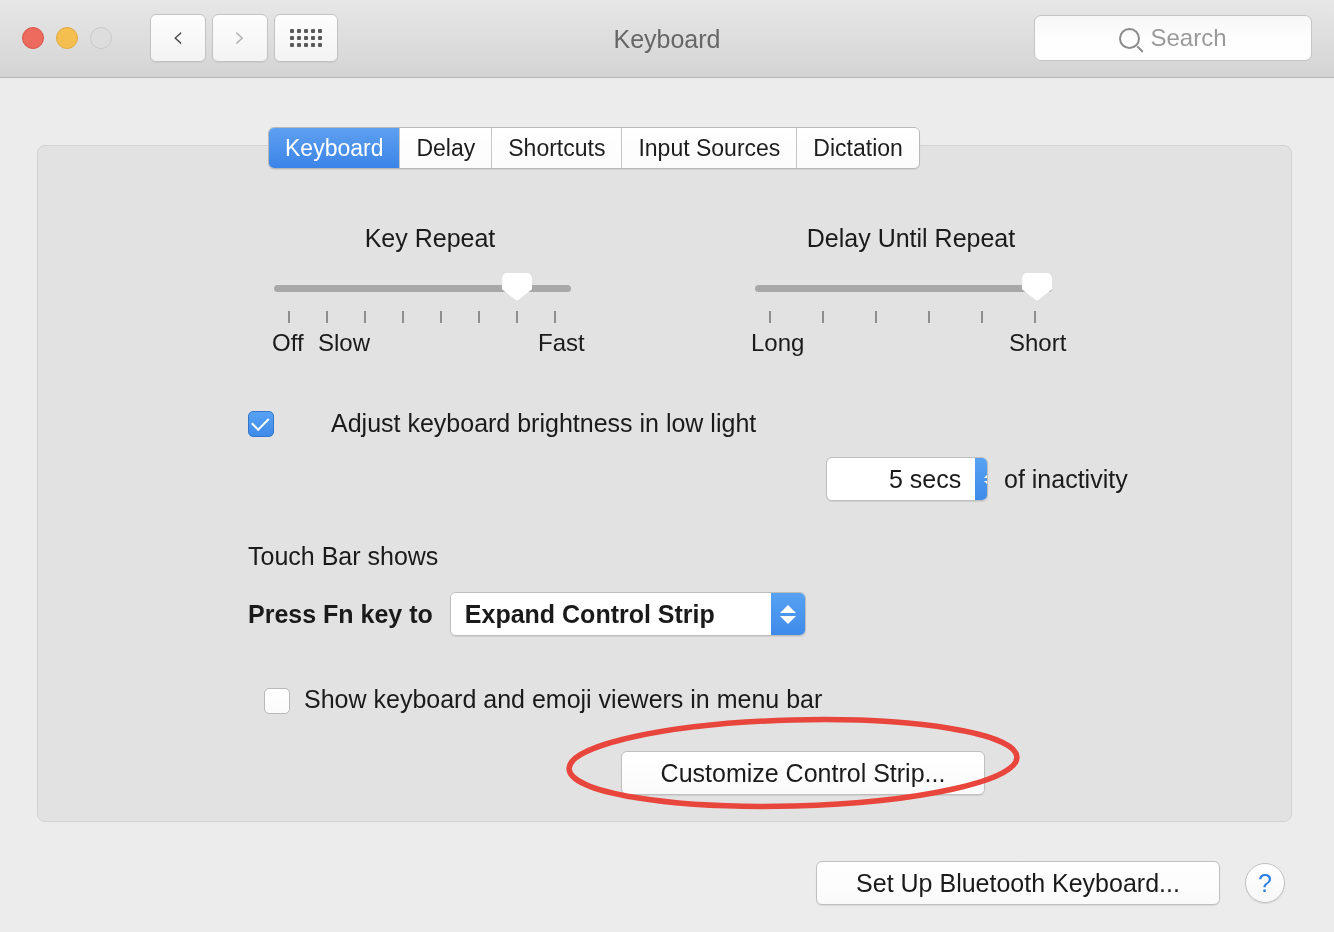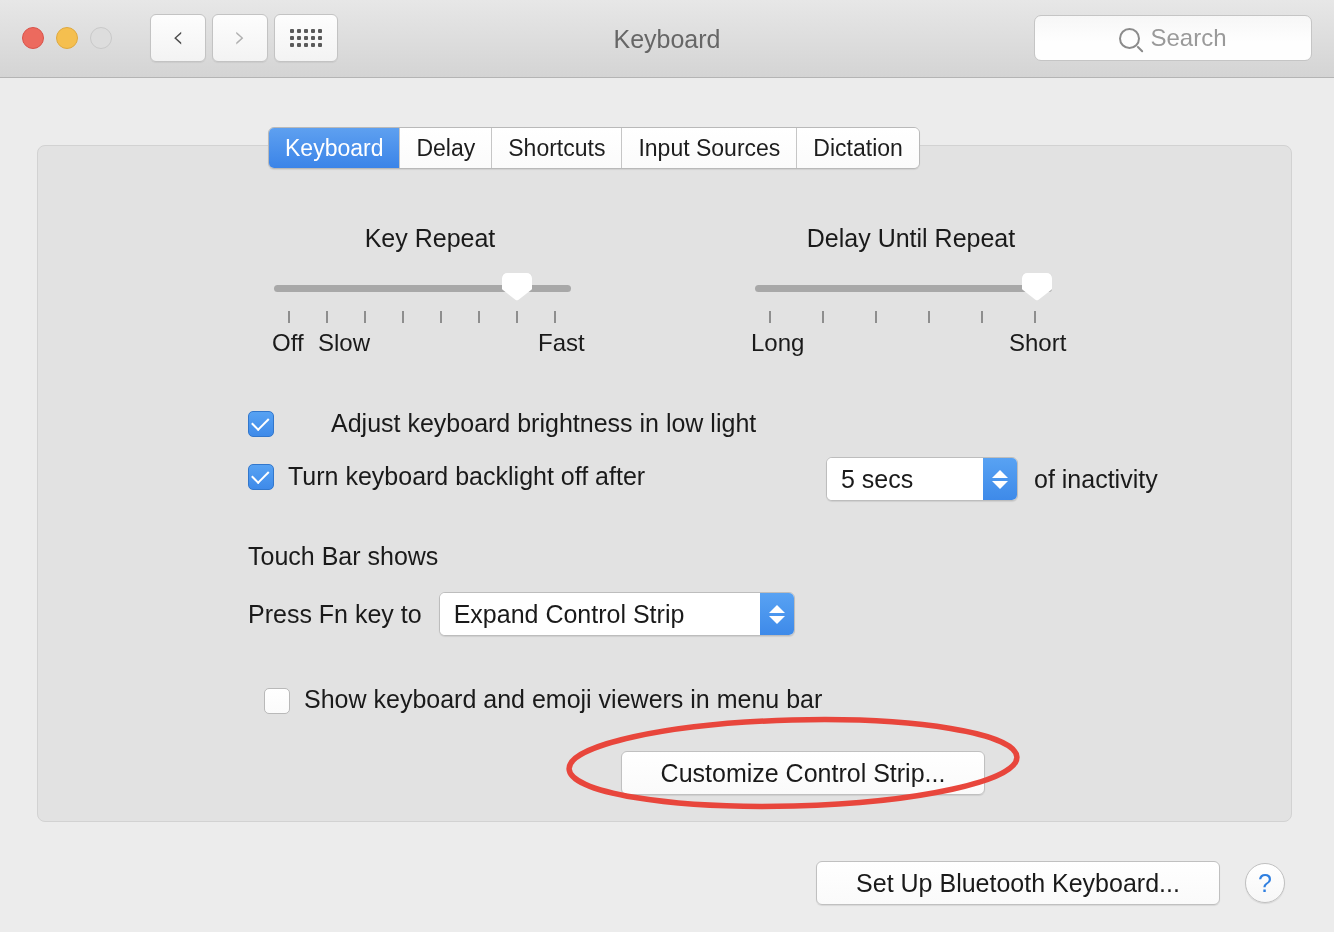--- a/index.html
+++ b/index.html
@@ -438,42 +438,36 @@
       </div>
     </div>
 
     <div class="row" style="left:210px; top:263px;gap:43px;">
       <span class="checkbox on">
         <span class="checkmark"></span>
       </span>
       <span class="cb-label">Adjust keyboard brightness in low light</span>
     </div>
 
-    <div class="row" style="left:210px; top:316px;">
-      <span class="checkbox on">
-        <span class="checkmark"></span>
-      </span>
-      <span class="cb-label">Turn keyboard backlight off after</span>
-    </div>
     <div class="row" style="left:788px; top:311px;">
-      <span class="combo" style="width:192px;">
+      <span class="combo" style="width:162px;padding-left:48px;">
         <span class="combo-value" style="width:128px;">5 secs</span>
         <span class="stepper">
           <span class="arrow-up"></span>
           <span class="arrow-dn"></span>
         </span>
       </span>
       <span class="plain-label" style="margin-left:16px;">of inactivity</span>
     </div>
 
     <div class="row" style="left:210px; top:396px;">
       <span class="plain-label">Touch Bar shows</span>
     </div>
 
-    <div class="row" style="left:210px; top:446px;">
+    <div class="row" style="left:210px; top:446px;font-weight:bold;">
       <span class="plain-label">Press Fn key to</span>
       <span class="combo" style="margin-left:17px;">
         <span class="combo-value" style="width:292px;">Expand Control Strip</span>
         <span class="stepper">
           <span class="arrow-up"></span>
           <span class="arrow-dn"></span>
         </span>
       </span>
     </div>
 

